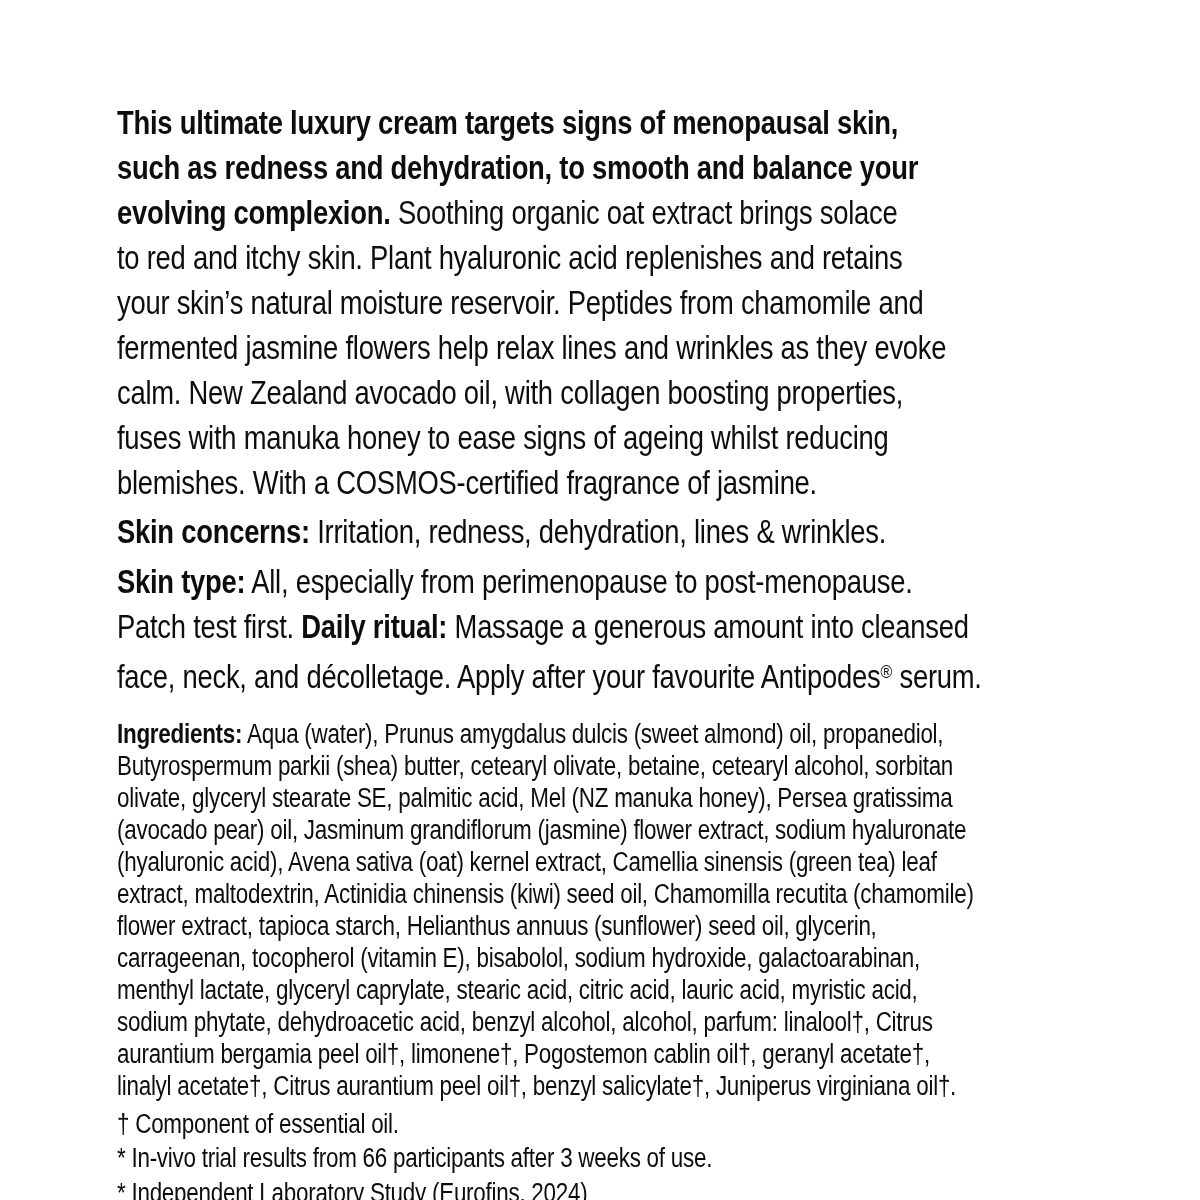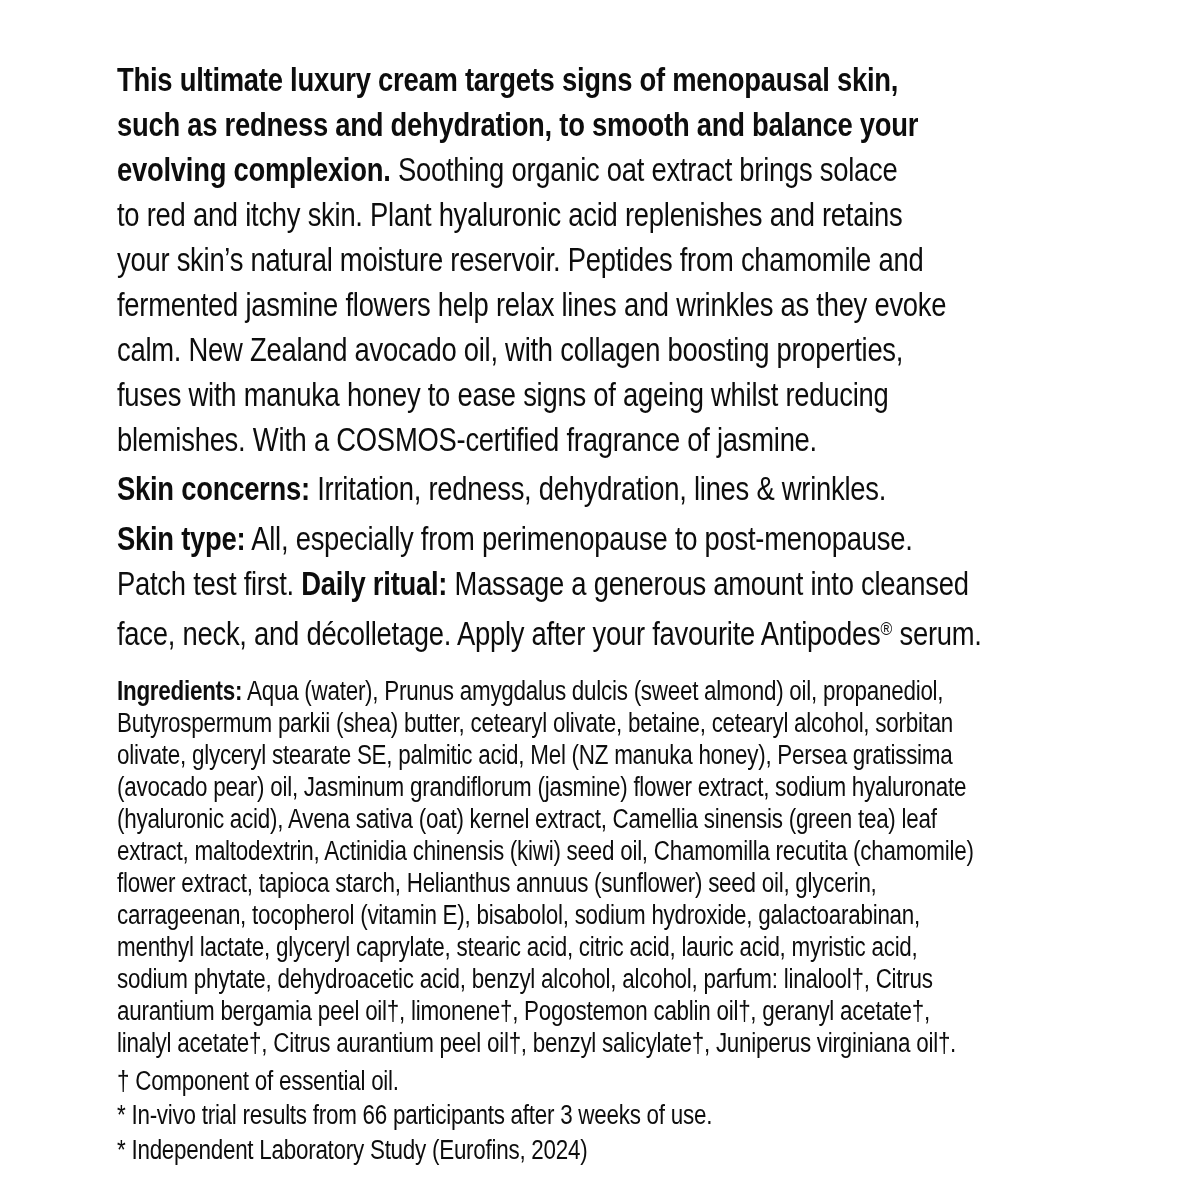--- a/index.html
+++ b/index.html
@@ -8,20 +8,21 @@
     width: 1200px;
     height: 1200px;
     background: #ffffff;
     overflow: hidden;
   }
   .label-canvas {
     position: relative;
     width: 1200px;
     height: 880px;
     background: #ffffff;
+    margin-top: 43px;
   }
   .content {
     position: absolute;
     left: 117px;
     top: 57px;
     transform: scaleX(0.83);
     transform-origin: top left;
     font-family: "Liberation Sans", sans-serif;
     color: #0d0d0d;
     letter-spacing: -0.3px;

